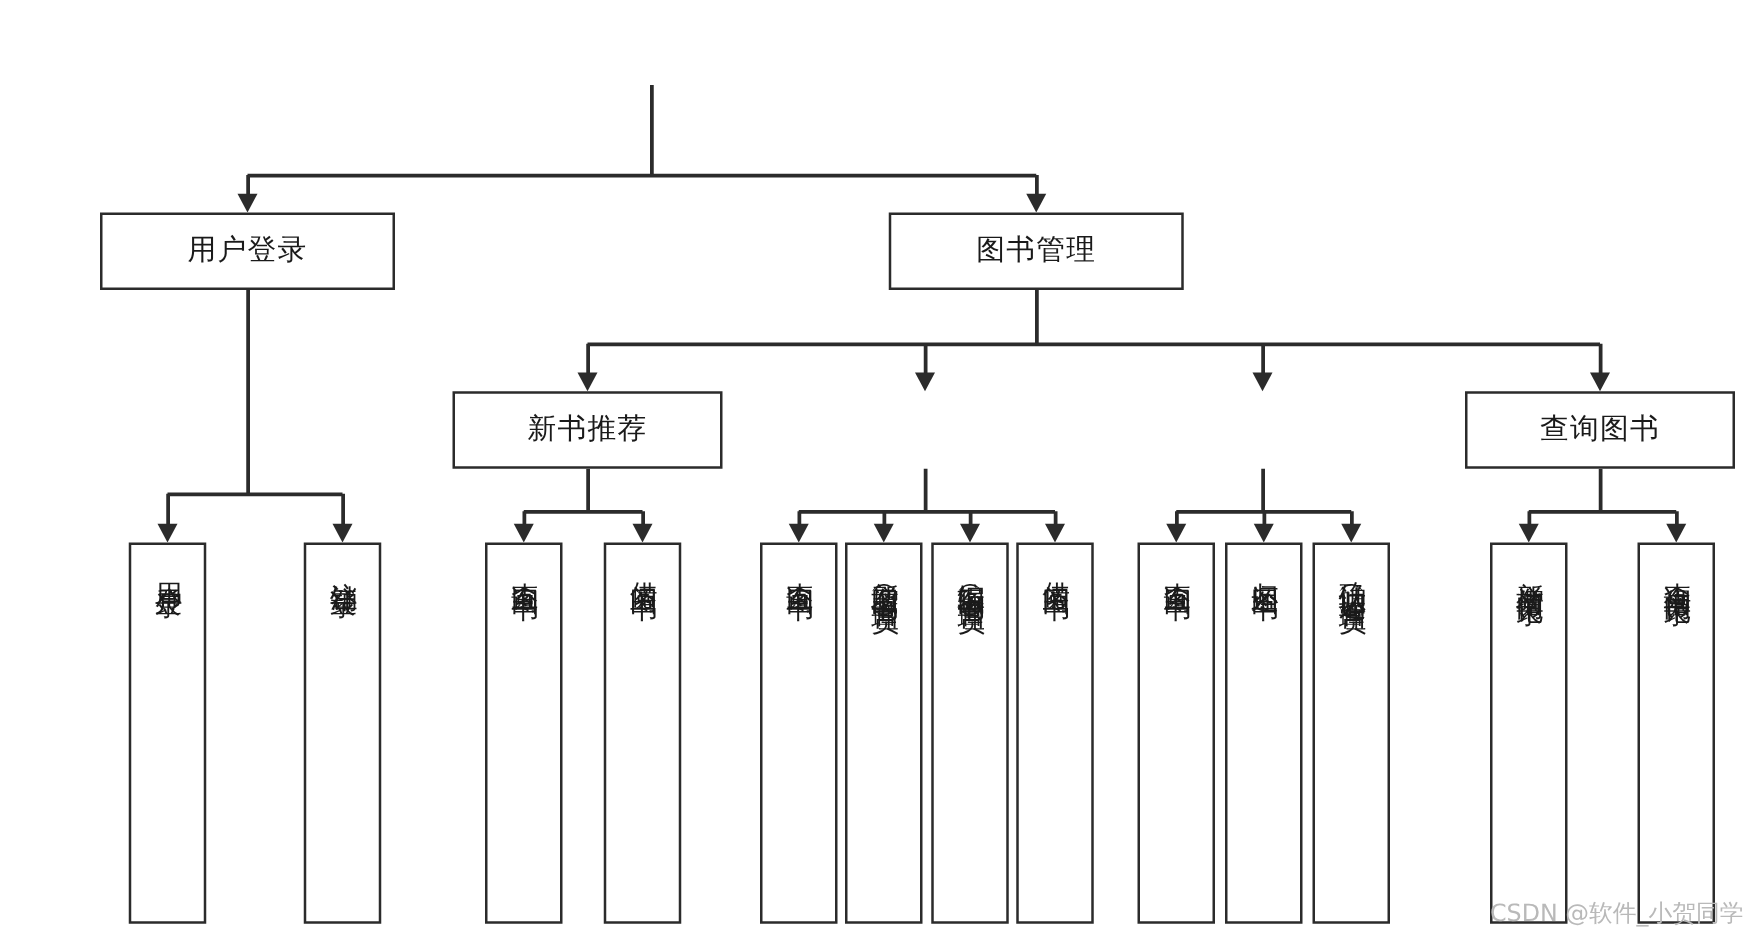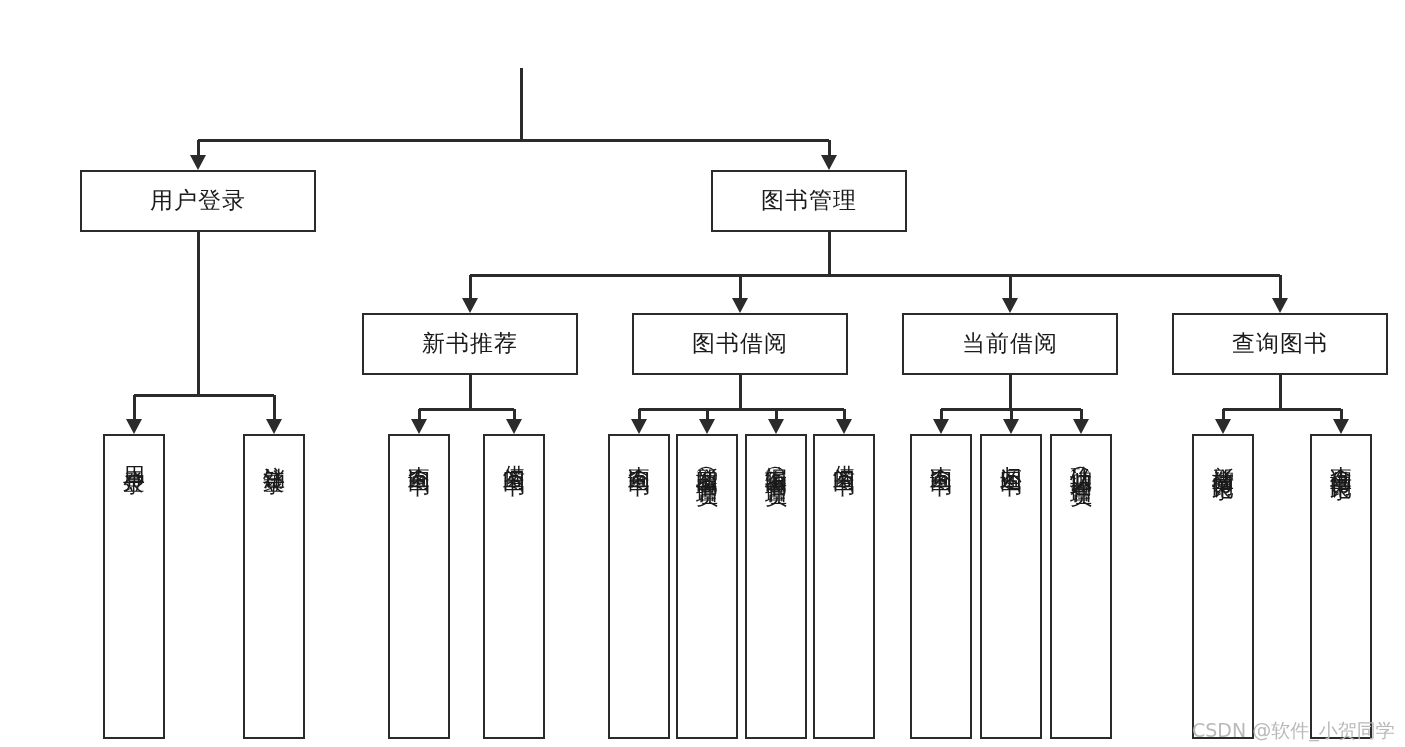--- a/index.html
+++ b/index.html
@@ -128,31 +128,25 @@
     <div class="arrow" style="left: 1073px; top: 419px;"></div>
     <div class="ln v" style="left: 1278.5px; top: 375px; height: 34px;"></div>
     <div class="ln h" style="left: 1223px; top: 407.5px; width: 118px;"></div>
     <div class="ln v" style="left: 1221.5px; top: 409px; height: 12px;"></div>
     <div class="arrow" style="left: 1215px; top: 419px;"></div>
     <div class="ln v" style="left: 1339.5px; top: 409px; height: 12px;"></div>
     <div class="arrow" style="left: 1333px; top: 419px;"></div>
     <div class="node horiz" style="left: 80px; top: 170px; width: 236px; height: 62px;">
       <span>用户登录</span>
     </div>
-    <div class="node horiz" style="left: 711px; top: 170px; width: 196px; height: 62px;">
+    <div class="node horiz" style="left: 711px; top: 170px; width: 236px; height: 62px;">
       <span>图书管理</span>
     </div>
     <div class="node horiz" style="left: 362px; top: 313px; width: 216px; height: 62px;">
       <span>新书推荐</span>
-    </div>
-    <div class="node horiz" style="left: 632px; top: 313px; width: 216px; height: 62px;">
-      <span>图书借阅</span>
-    </div>
-    <div class="node horiz" style="left: 902px; top: 313px; width: 216px; height: 62px;">
-      <span>当前借阅</span>
     </div>
     <div class="node horiz" style="left: 1172px; top: 313px; width: 216px; height: 62px;">
       <span>查询图书</span>
     </div>
     <div class="node vert" style="left: 103px; top: 434px; width: 62px; height: 305px;">
       <span class="vtext">用户登录</span>
     </div>
     <div class="node vert" style="left: 243px; top: 434px; width: 62px; height: 305px;">
       <span class="vtext">注销登录</span>
     </div>

